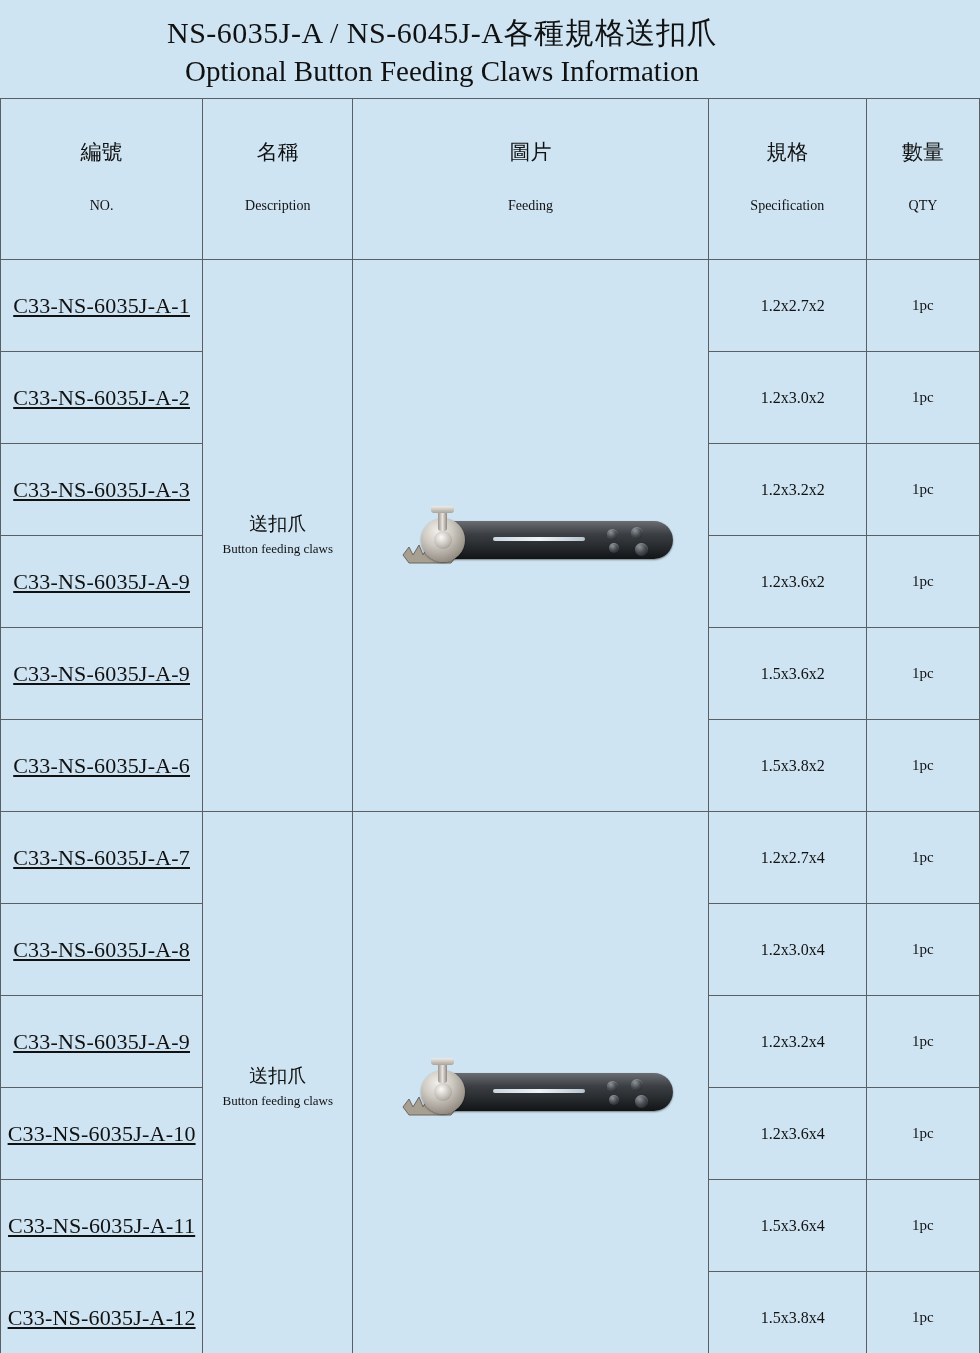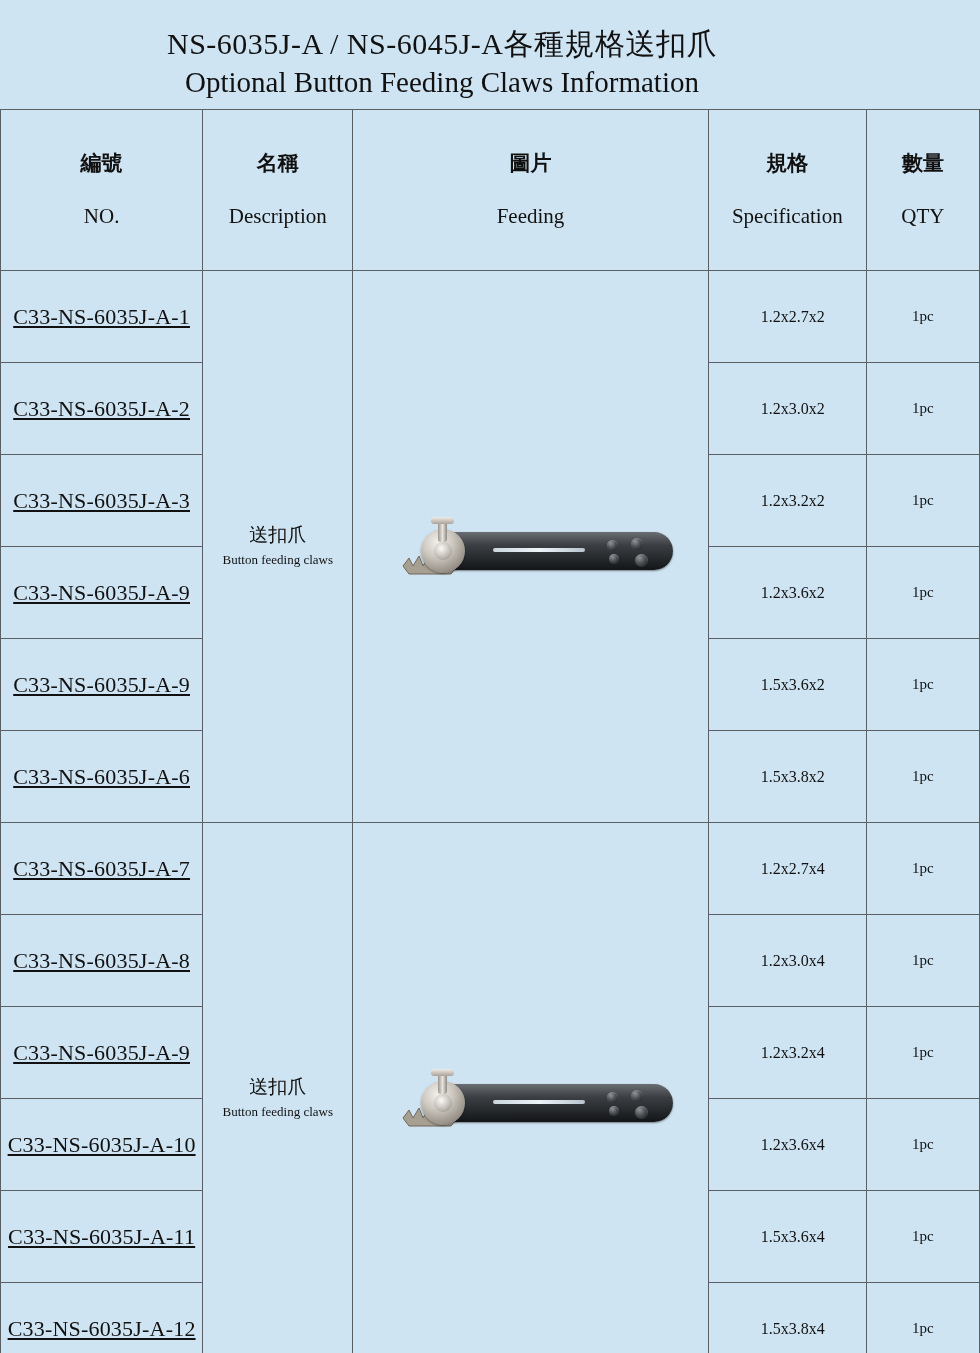--- a/index.html
+++ b/index.html
@@ -16,21 +16,21 @@
   }
   .page {
     width: 980px;
     height: 1353px;
     position: relative;
     background: #cfe4f2;
     box-sizing: border-box;
   }
   .title-block {
     width: 884px;
-    padding-top: 25px;
+    padding-top: 14px;
     text-align: center;
   }
   .title-line1 {
     font-size: 30px;
     line-height: 38px;
     letter-spacing: 0.5px;
   }
   .title-line2 {
     font-size: 29px;
     line-height: 38px;
@@ -52,22 +52,22 @@
   .col-desc  { width: 150px; }
   .col-pic   { width: 355px; }
   .col-spec  { width: 158px; }
   .col-qty   { width: 113px; }
 
   thead td {
     height: 158px;
     font-size: 21px;
     line-height: 29px;
   }
-  .hdr-cn { display: block; font-size: 21px; font-weight: bold; }
-  .hdr-en { display: block; font-size: 21px; margin-top: 24px; }
+  .hdr-cn { display: block; font-size: 21px; }
+  .hdr-en { display: block; font-size: 14px; margin-top: 24px; }
 
   tbody td {
     height: 89px;
     font-size: 17px;
   }
   td.no-cell {
     font-size: 22px;
     letter-spacing: 0.2px;
     text-decoration: underline;
   }

